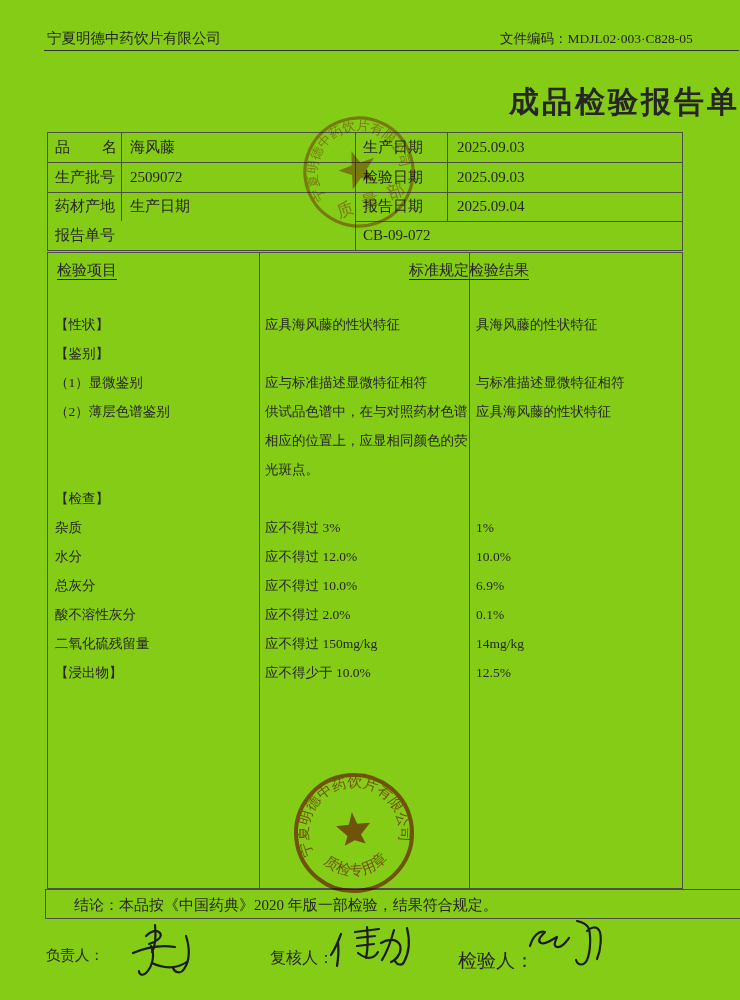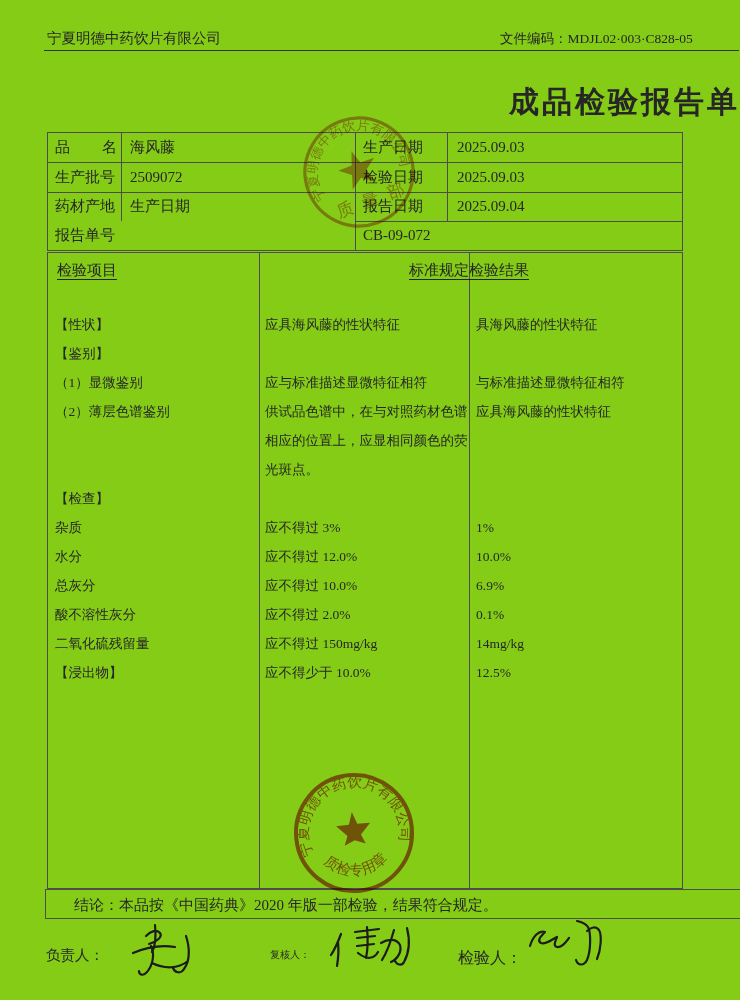--- a/index.html
+++ b/index.html
@@ -119,22 +119,22 @@
     <div class="bl">10.0%</div>
     <div class="bl">6.9%</div>
     <div class="bl">0.1%</div>
     <div class="bl">14mg/kg</div>
     <div class="bl">12.5%</div>
   </div>
 
   <div class="concl"><span>结论：本品按《中国药典》2020 年版一部检验，结果符合规定。</span></div>
 
   <div class="t" style="left:46px;top:946px;font-size:14.5px">负责人：</div>
-  <div class="t" style="left:270px;top:948px;font-size:10px">复核人：</div>
-  <div class="t" style="left:458px;top:948px;font-size:16px">检验人：</div>
+  <div class="t" style="left:270px;top:948px;font-size:16px">复核人：</div>
+  <div class="t" style="left:458px;top:948px;font-size:19px">检验人：</div>
 
   <svg class="stamp" style="left:293px;top:108px;opacity:.55" width="132" height="132" viewBox="0 0 132 132">
     <defs>
       <path id="topArc" d="M26.1,77 A42,42 0 1 1 105.9,77" fill="none"></path>
     </defs>
     <g transform="rotate(-20 66 64)" fill="none" stroke="#cf453c">
       <circle cx="66" cy="64" r="54" stroke-width="3.2"></circle>
       <path d="M66,42 L70.7,55.5 L85,55.8 L73.6,64.5 L77.8,78.2 L66,70 L54.2,78.2 L58.4,64.5 L47,55.8 L61.3,55.5 Z" fill="#cf453c" stroke="none"></path>
       <text font-size="12.5" fill="#cf453c" stroke="none"><textPath href="#topArc" startOffset="0" textLength="156" lengthAdjust="spacingAndGlyphs">宁夏明德中药饮片有限公司</textPath></text>
       <text x="72" y="100" text-anchor="middle" font-size="17" letter-spacing="10" fill="#cf453c" stroke="none">质量部</text>

